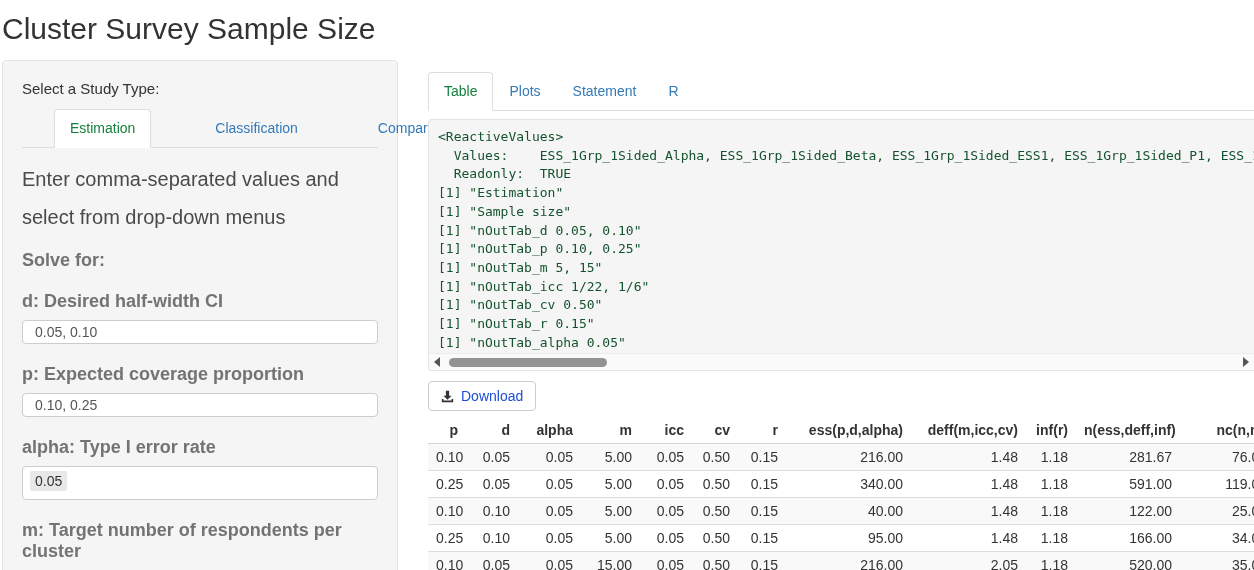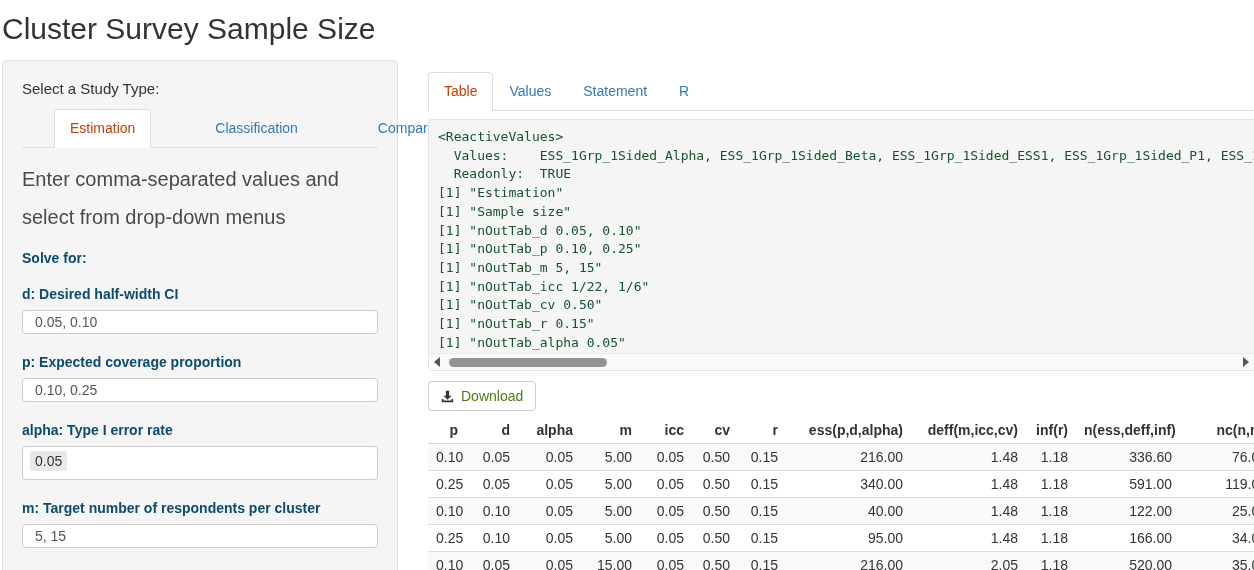--- a/index.html
+++ b/index.html
@@ -22,26 +22,26 @@
   .study-label { font-size: 15px; color: #333; }
 
   .tabs { display: flex; border-bottom: 1px solid #ddd; margin-top: 12px; }
   .tabs.indent { padding-left: 32px; gap: 48px; }
   .tab {
     padding: 10px 15px; font-size: 14px; color: #337ab7; cursor: pointer;
     border: 1px solid transparent; border-radius: 4px 4px 0 0; white-space: nowrap;
   }
   .tab.active {
     background: #fff; border-color: #ddd; border-bottom-color: #fff;
-    margin-bottom: -1px; color: #c2410c;
+    margin-bottom: -1px; color: #15803d;
   }
 
   .help-text { font-size: 20px; color: #4a4a4a; line-height: 1.9; margin-top: 12px; }
 
-  .field-label { display: block; font-size: 14px; font-weight: bold; color: #0c4a6e; margin-top: 20px; }
+  .field-label { display: block; font-size: 18px; font-weight: bold; color: #737373; margin-top: 20px; }
   .field-label.first { margin-top: 14px; }
 
   .select-box {
     margin-top: 8px; height: 34px; background: #fff;
     border: 1px solid #ccc; border-radius: 4px;
     padding: 7px 12px; font-size: 14px; color: #444;
     position: relative; cursor: pointer;
   }
   .caret {
     position: absolute; right: 13px; top: 14px; width: 0; height: 0;
@@ -86,21 +86,21 @@
     border-bottom: 5px solid transparent; border-left: 6px solid #555; }
   .scroll-track { flex: 1; position: relative; height: 100%; }
   .scroll-thumb {
     position: absolute; left: 4px; top: 4px; width: 158px; height: 9px;
     background: #939393; border-radius: 5px; cursor: pointer;
   }
 
   .download-btn {
     margin-top: 10px; display: inline-flex; align-items: center; gap: 7px;
     background: #fff; border: 1px solid #ccc; border-radius: 4px;
-    padding: 6px 12px; font-size: 14px; color: #4d7c0f; cursor: pointer;
+    padding: 6px 12px; font-size: 14px; color: #1d4ed8; cursor: pointer;
     font-family: "Liberation Sans", sans-serif;
   }
   .download-btn svg { display: block; }
 
   .result-table {
     margin-top: 6px; border-collapse: collapse; table-layout: fixed;
     font-size: 14px; width: 847px;
   }
   .result-table th {
     padding: 5px 8px; font-weight: bold; text-align: right; color: #333;
@@ -144,21 +144,21 @@
     </div>
 
     <label class="field-label">m: Target number of respondents per cluster</label>
     <input class="text-input" type="text" value="5, 15" style="">
   </div>
 
   <div class="main">
 
     <div class="tabs">
       <div class="tab active">Table</div>
-      <div class="tab">Values</div>
+      <div class="tab">Plots</div>
       <div class="tab">Statement</div>
       <div class="tab">R</div>
     </div>
 
     <div class="console">
       <div class="console-text">&lt;ReactiveValues&gt;
   Values:    ESS_1Grp_1Sided_Alpha, ESS_1Grp_1Sided_Beta, ESS_1Grp_1Sided_ESS1, ESS_1Grp_1Sided_P1, ESS_1Grp_1Side
   Readonly:  TRUE
 [1] "Estimation"
 [1] "Sample size"
@@ -228,21 +228,21 @@
             <td>0.10</td>
             <td>0.05</td>
             <td>0.05</td>
             <td>5.00</td>
             <td>0.05</td>
             <td>0.50</td>
             <td>0.15</td>
             <td>216.00</td>
             <td>1.48</td>
             <td>1.18</td>
-            <td>336.60</td>
+            <td>281.67</td>
             <td>76.00</td>
           </tr>
           <tr>
             <td>0.25</td>
             <td>0.05</td>
             <td>0.05</td>
             <td>5.00</td>
             <td>0.05</td>
             <td>0.50</td>
             <td>0.15</td>

